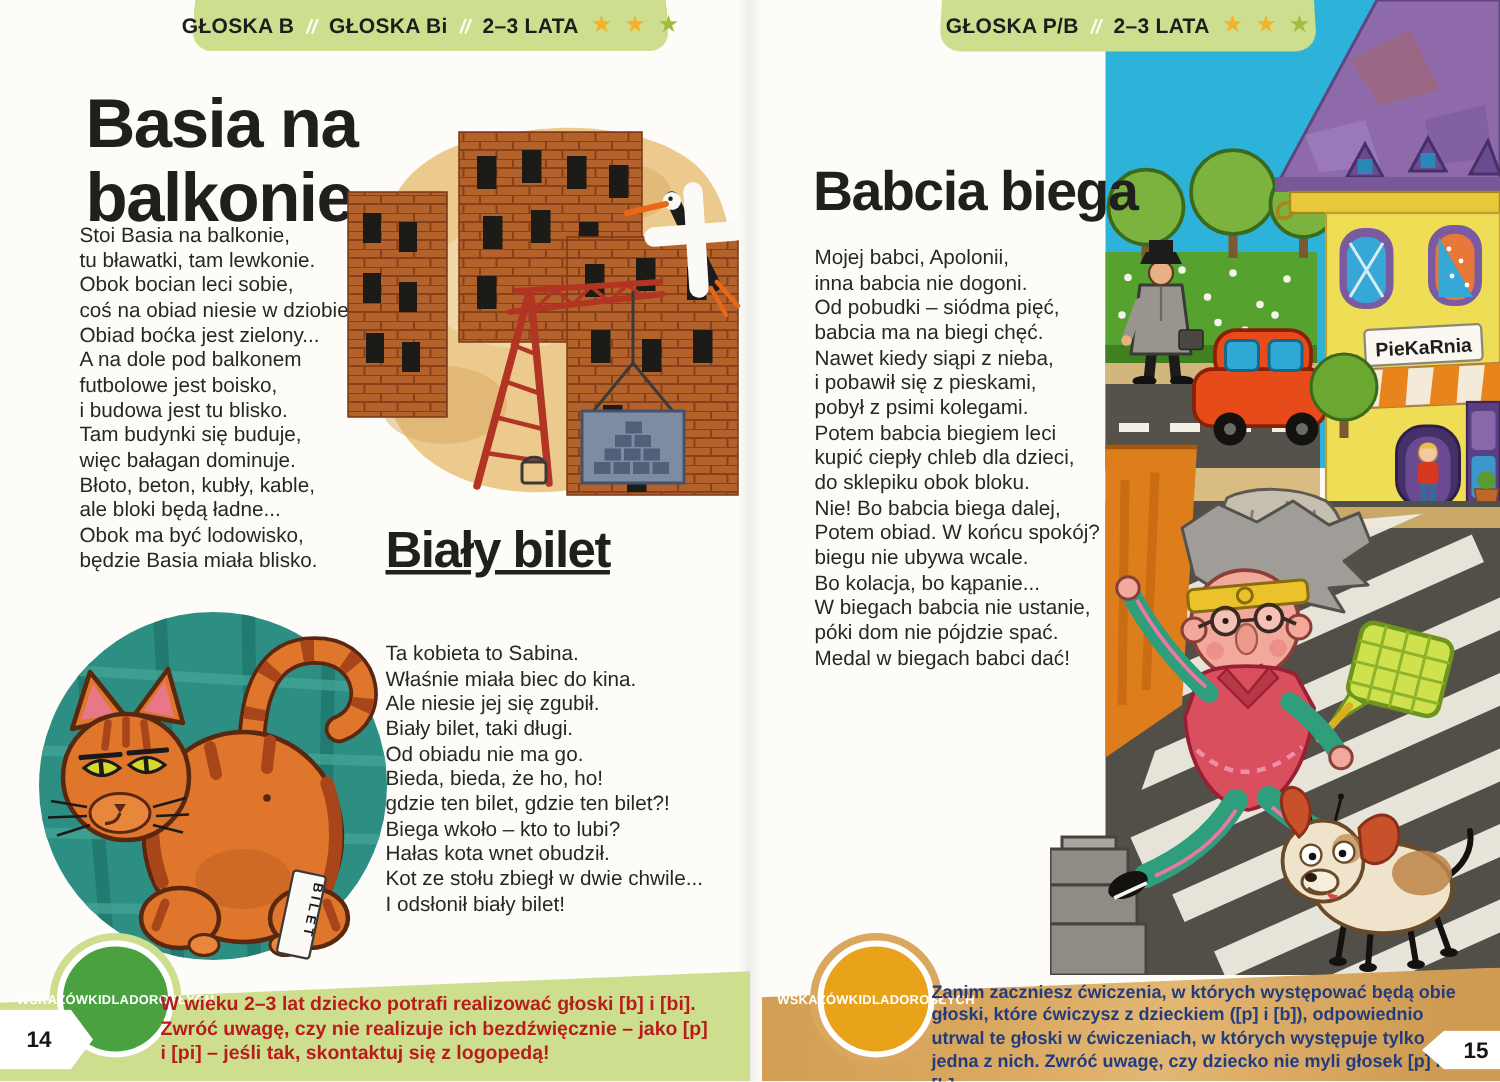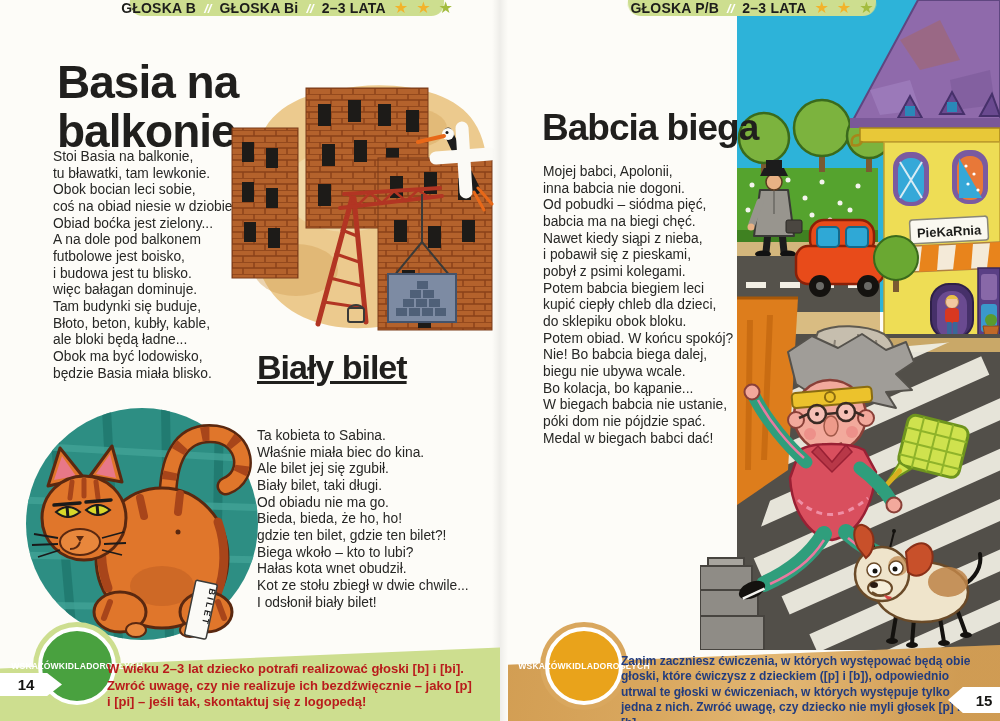--- a/index.html
+++ b/index.html
@@ -1,20 +1,20 @@
 <!DOCTYPE html>
 <html><head>
 <meta charset="utf-8">
 <style>
   html,body{margin:0;padding:0;}
   body{width:1000px;height:721px;position:relative;overflow:hidden;background:#fdfcf8;
        font-family:"Liberation Sans","DejaVu Sans",sans-serif;}
   .abs{position:absolute;}
   
-  .hband{height:16px;z-index:6;}
+  .hband{height:34px;z-index:6;}
   .hband-bg{position:absolute;inset:0;background:#cdde8f;border-radius:0 0 14px 14px;
             transform:perspective(260px) rotateX(7deg);transform-origin:top center;}
   .hband-content{position:relative;z-index:1;height:100%;display:flex;align-items:center;
                  justify-content:center;gap:8px;}
   .hseg{font-weight:700;font-size:14px;color:#1d1d1b;letter-spacing:.2px;white-space:nowrap;}
   .hsep{font-weight:700;font-size:13px;color:#fff;font-style:italic;}
   .star{font-size:16px;line-height:1;}
   .star.y{color:#f2b32b}.star.g{color:#a3bc3e}
   
   .title{font-weight:800;color:#201f1d;letter-spacing:-1px;line-height:1.06;}
@@ -63,22 +63,22 @@
 
 <div class="abs poem" style="left:53px;top:149px;">
     <div>Stoi Basia na balkonie,</div>
     <div>tu bławatki, tam lewkonie.</div>
     <div>Obok bocian leci sobie,</div>
     <div>coś na obiad niesie w dziobie.</div>
     <div>Obiad boćka jest zielony...</div>
     <div>A na dole pod balkonem</div>
     <div>futbolowe jest boisko,</div>
     <div>i budowa jest tu blisko.</div>
+    <div>Tam budynki się buduje,</div>
     <div>więc bałagan dominuje.</div>
-    <div>Tam budynki się buduje,</div>
     <div>Błoto, beton, kubły, kable,</div>
     <div>ale bloki będą ładne...</div>
     <div>Obok ma być lodowisko,</div>
     <div>będzie Basia miała blisko.</div>
   </div>
 
 <div class="abs" style="left:226px;top:70px;z-index:1;">
 <svg width="268" height="266" viewBox="0 0 268 266">
   <defs>
     <pattern id="bk" width="22" height="12" patternUnits="userSpaceOnUse">
@@ -166,21 +166,21 @@
     <path d="M123,238 a8,6 0 0 1 14,0" fill="none" stroke="#3a3a38" stroke-width="2"></path>
   </g>
 </svg>
 </div>
 
 <div class="abs title" style="left:257px;top:349px;width:230px;font-size:34px;text-decoration:underline;">Biały bilet</div>
 
 <div class="abs poem" style="left:257px;top:404px;margin-top:24px;">
     <div>Ta kobieta to Sabina.</div>
     <div>Właśnie miała biec do kina.</div>
-    <div>Ale bilet jej się zgubił.</div>
+    <div>Ale niesie jej się zgubił.</div>
     <div>Biały bilet, taki długi.</div>
     <div>Od obiadu nie ma go.</div>
     <div>Bieda, bieda, że ho, ho!</div>
     <div>gdzie ten bilet, gdzie ten bilet?!</div>
     <div>Biega wkoło – kto to lubi?</div>
     <div>Hałas kota wnet obudził.</div>
     <div>Kot ze stołu zbiegł w dwie chwile...</div>
     <div>I odsłonił biały bilet!</div>
   </div>
 
@@ -248,21 +248,21 @@
 </svg>
 </div>
 
 <div class="abs band green" style="left:0;top:646px;width:500px;height:75px;"></div>
 <div class="abs badge green" style="left:38px;top:627px;">
   <span>WSKAZÓWKI</span>
   <span>DLA</span>
   <span>DOROSŁYCH</span>
 </div>
 <div class="abs tip left" style="left:107px;top:661px;width:372px;">W wieku 2–3 lat dziecko potrafi realizować głoski [b] i [bi]. Zwróć uwagę, czy nie realizuje ich bezdźwięcznie – jako [p] i [pi] – jeśli tak, skontaktuj się z logopedą!</div>
-<div class="abs pagenum l" style="left:0;top:673px;width:52px;height:23px;">14</div>
+<div class="abs pagenum l" style="left:0;top:673px;width:52px;height:40px;">14</div>
 
 <div class="abs gutter" style="left:492px;top:0;width:16px;height:721px;"></div>
 
 <div class="abs" style="left:700px;top:0;z-index:1;">
 <svg width="300" height="650" viewBox="0 0 300 650">
   <defs>
     <clipPath id="cross">
           <polygon points="95,356 300,338 300,650 18,650 78,478"></polygon>
         </clipPath>
   </defs>
@@ -511,22 +511,22 @@
     <div>Mojej babci, Apolonii,</div>
     <div>inna babcia nie dogoni.</div>
     <div>Od pobudki – siódma pięć,</div>
     <div>babcia ma na biegi chęć.</div>
     <div>Nawet kiedy siąpi z nieba,</div>
     <div>i pobawił się z pieskami,</div>
     <div>pobył z psimi kolegami.</div>
     <div>Potem babcia biegiem leci</div>
     <div>kupić ciepły chleb dla dzieci,</div>
     <div>do sklepiku obok bloku.</div>
+    <div>Nie! Bo babcia biega dalej,</div>
     <div>Potem obiad. W końcu spokój?</div>
-    <div>Nie! Bo babcia biega dalej,</div>
     <div>biegu nie ubywa wcale.</div>
     <div>Bo kolacja, bo kąpanie...</div>
     <div>W biegach babcia nie ustanie,</div>
     <div>póki dom nie pójdzie spać.</div>
     <div>Medal w biegach babci dać!</div>
   </div>
 
 <div class="abs band tan" style="left:508px;top:645px;width:492px;height:76px;"></div>
 <div class="abs badge orange" style="left:545px;top:627px;">
   <span>WSKAZÓWKI</span>

